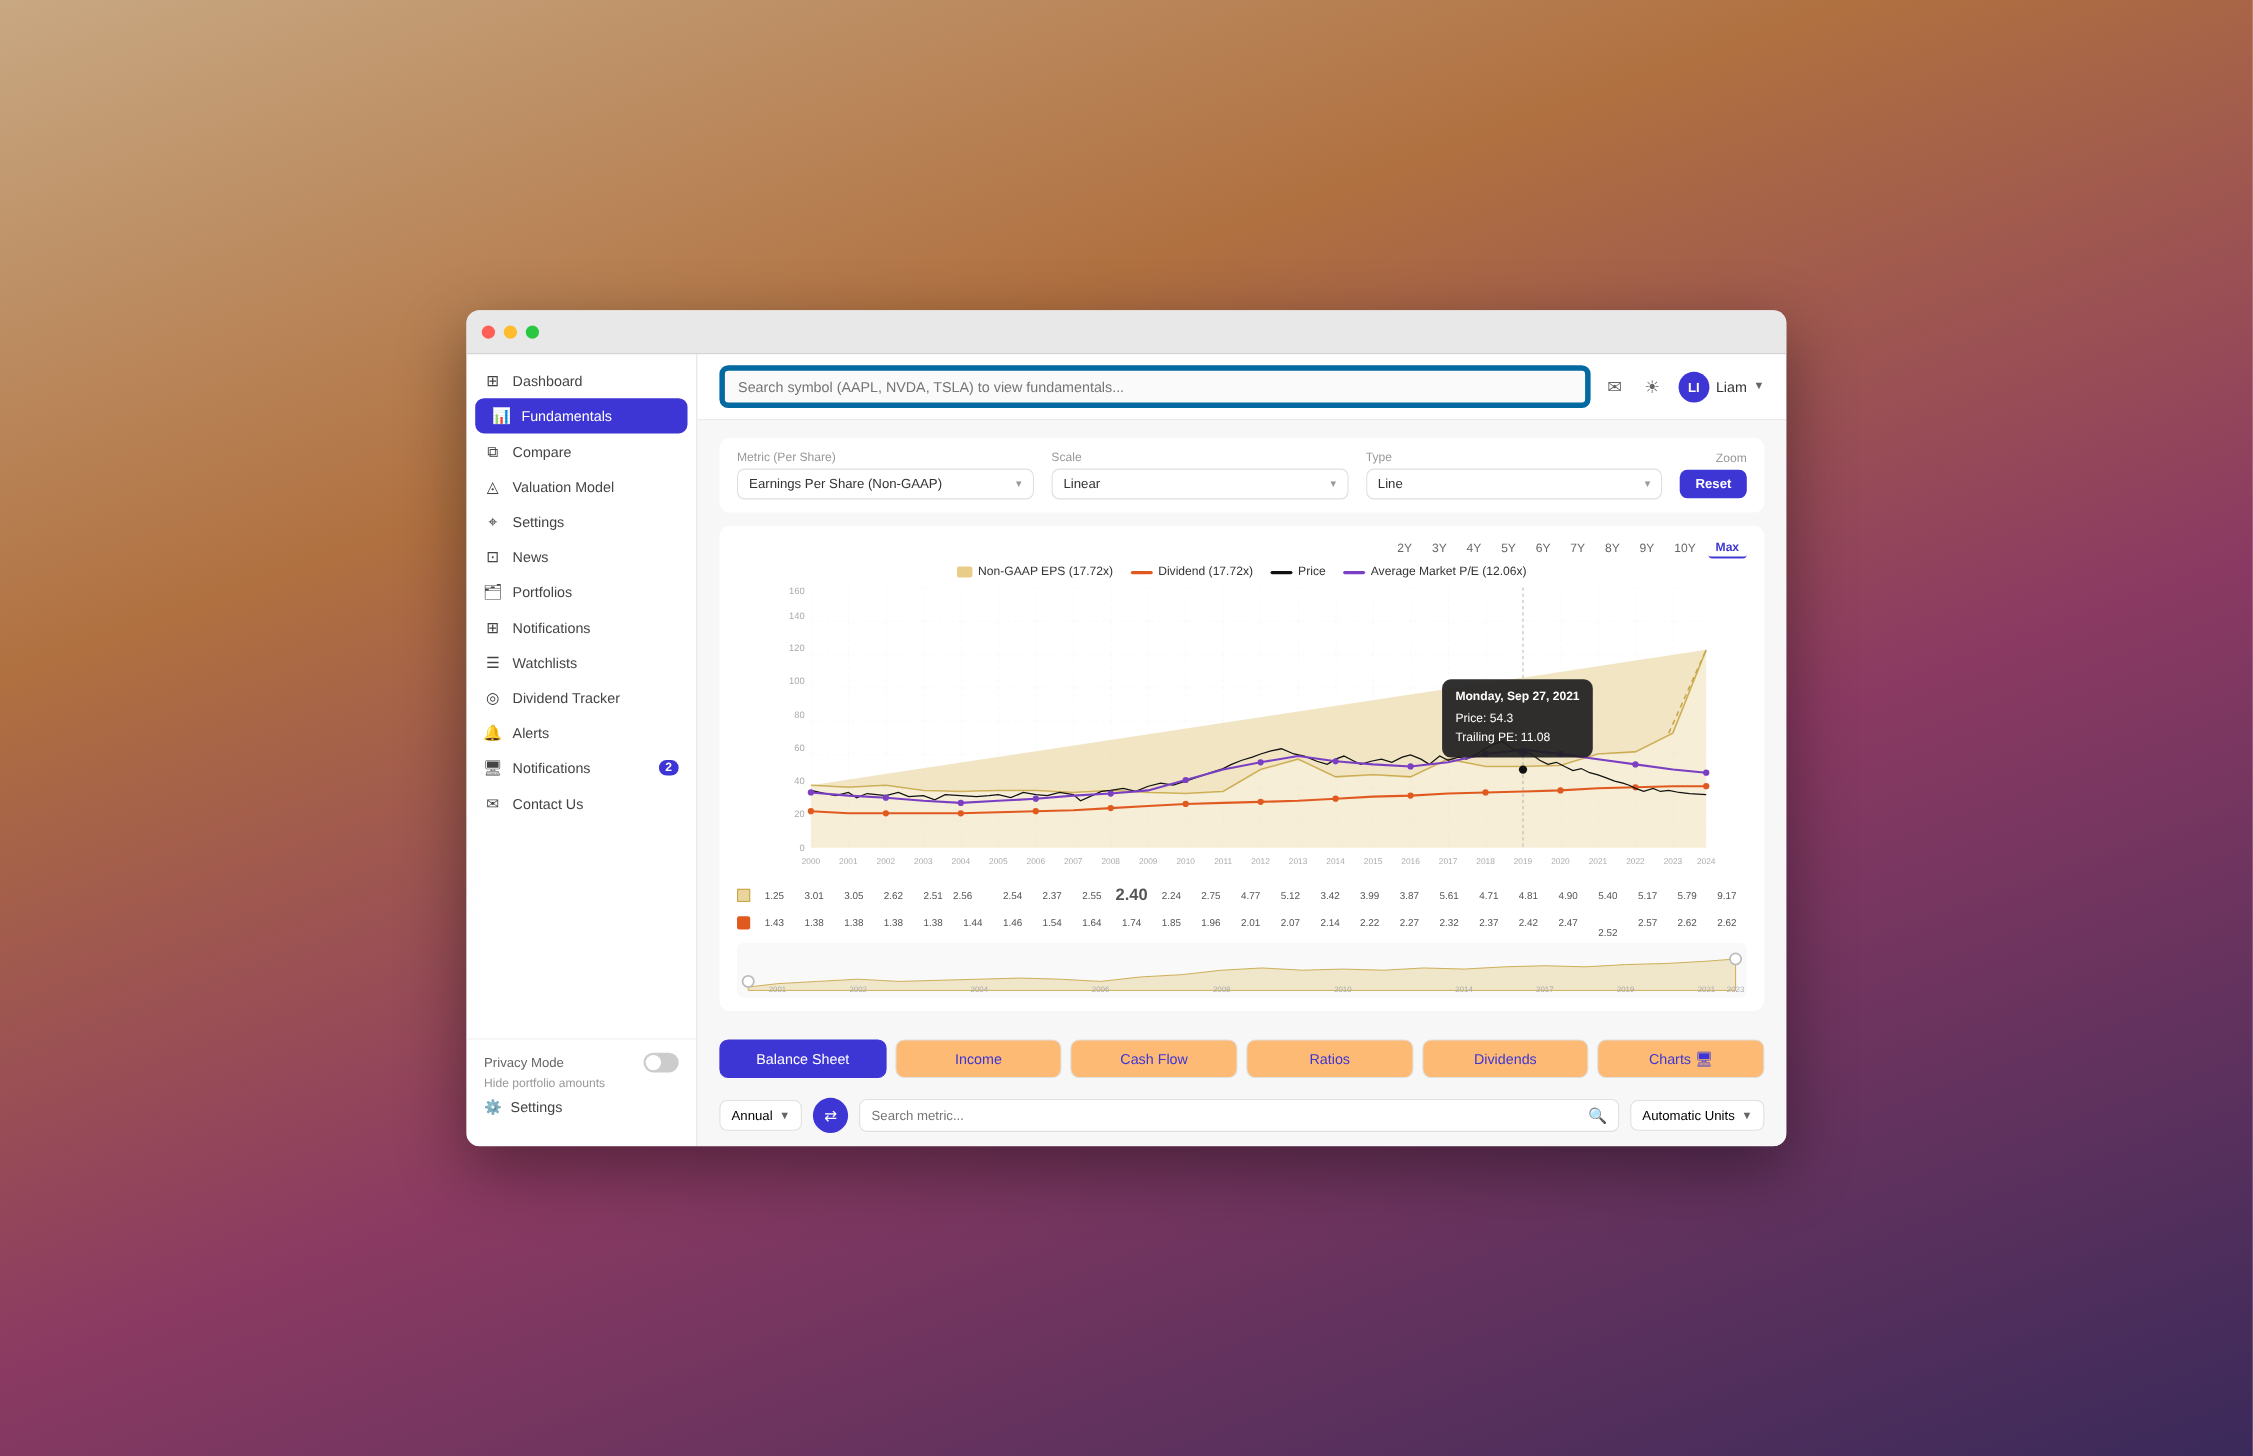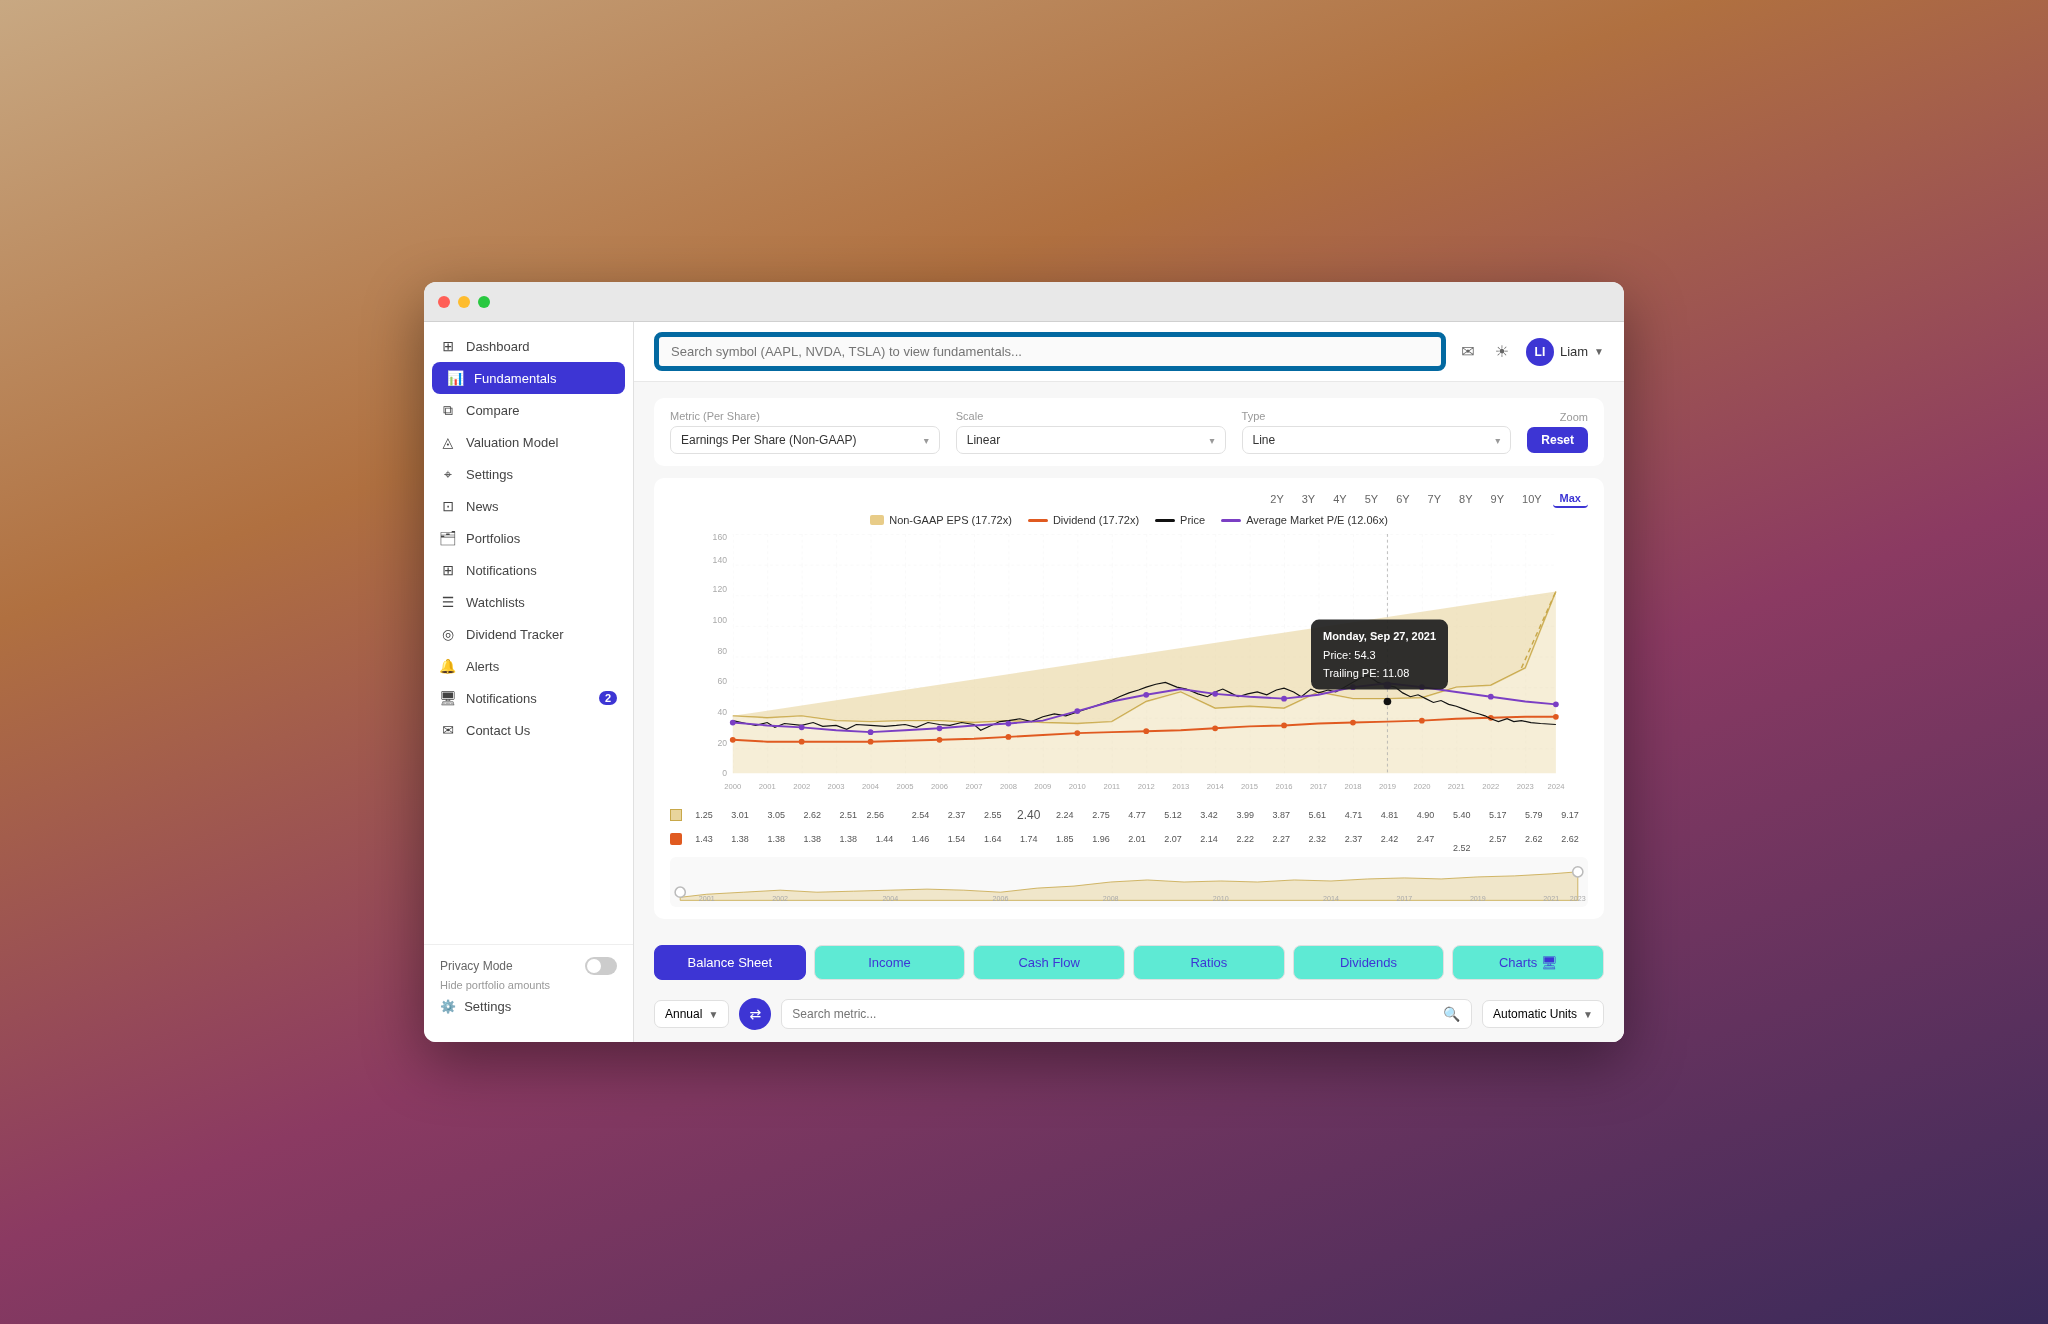--- a/index.html
+++ b/index.html
@@ -350,21 +350,21 @@
     }
     .tab-btn {
       flex: 1;
       padding: 9px 12px;
       border-radius: 8px;
       font-size: 13px;
       font-weight: 500;
       cursor: pointer;
       text-align: center;
       border: 1.5px solid #e0e0e0;
-      background: #5eead4;
+      background: #fdba74;
       color: #3d35d4;
     }
     .tab-btn.active {
       background: #3d35d4;
       color: white;
       border-color: #3d35d4;
     }
     
     .bottom-toolbar {
       display: flex;
@@ -714,21 +714,21 @@
                 <div style="width: 12px; height: 12px; background: rgb(232, 212, 156); border: 1px solid rgb(200, 168, 74); margin-right: 4px; flex-shrink: 0;"></div>
                 <div style="flex: 1 1 0%; text-align: center; font-size: 9px; color: rgb(85, 85, 85);">1.25</div>
                 <div style="flex: 1 1 0%; text-align: center; font-size: 9px; color: rgb(85, 85, 85);">3.01</div>
                 <div style="flex: 1 1 0%; text-align: center; font-size: 9px; color: rgb(85, 85, 85);">3.05</div>
                 <div style="flex: 1 1 0%; text-align: center; font-size: 9px; color: rgb(85, 85, 85);">2.62</div>
                 <div style="flex: 1 1 0%; text-align: center; font-size: 9px; color: rgb(85, 85, 85);">2.51</div>
                 <div style="flex: 1 1 0%; text-align: left; font-size: 9px; color: rgb(85, 85, 85);">2.56</div>
                 <div style="flex: 1 1 0%; text-align: center; font-size: 9px; color: rgb(85, 85, 85);">2.54</div>
                 <div style="flex: 1 1 0%; text-align: center; font-size: 9px; color: rgb(85, 85, 85);">2.37</div>
                 <div style="flex: 1 1 0%; text-align: center; font-size: 9px; color: rgb(85, 85, 85);">2.55</div>
-                <div style="flex: 1 1 0%; text-align: center; font-size: 12px; color: rgb(85, 85, 85);">2.40</div>
+                <div style="flex: 1 1 0%; text-align: center; font-size: 15px; color: rgb(85, 85, 85); font-weight: bold;">2.40</div>
                 <div style="flex: 1 1 0%; text-align: center; font-size: 9px; color: rgb(85, 85, 85);">2.24</div>
                 <div style="flex: 1 1 0%; text-align: center; font-size: 9px; color: rgb(85, 85, 85);">2.75</div>
                 <div style="flex: 1 1 0%; text-align: center; font-size: 9px; color: rgb(85, 85, 85);">4.77</div>
                 <div style="flex: 1 1 0%; text-align: center; font-size: 9px; color: rgb(85, 85, 85);">5.12</div>
                 <div style="flex: 1 1 0%; text-align: center; font-size: 9px; color: rgb(85, 85, 85);">3.42</div>
                 <div style="flex: 1 1 0%; text-align: center; font-size: 9px; color: rgb(85, 85, 85);">3.99</div>
                 <div style="flex: 1 1 0%; text-align: center; font-size: 9px; color: rgb(85, 85, 85);">3.87</div>
                 <div style="flex: 1 1 0%; text-align: center; font-size: 9px; color: rgb(85, 85, 85);">5.61</div>
                 <div style="flex: 1 1 0%; text-align: center; font-size: 9px; color: rgb(85, 85, 85);">4.71</div>
                 <div style="flex: 1 1 0%; text-align: center; font-size: 9px; color: rgb(85, 85, 85);">4.81</div>

